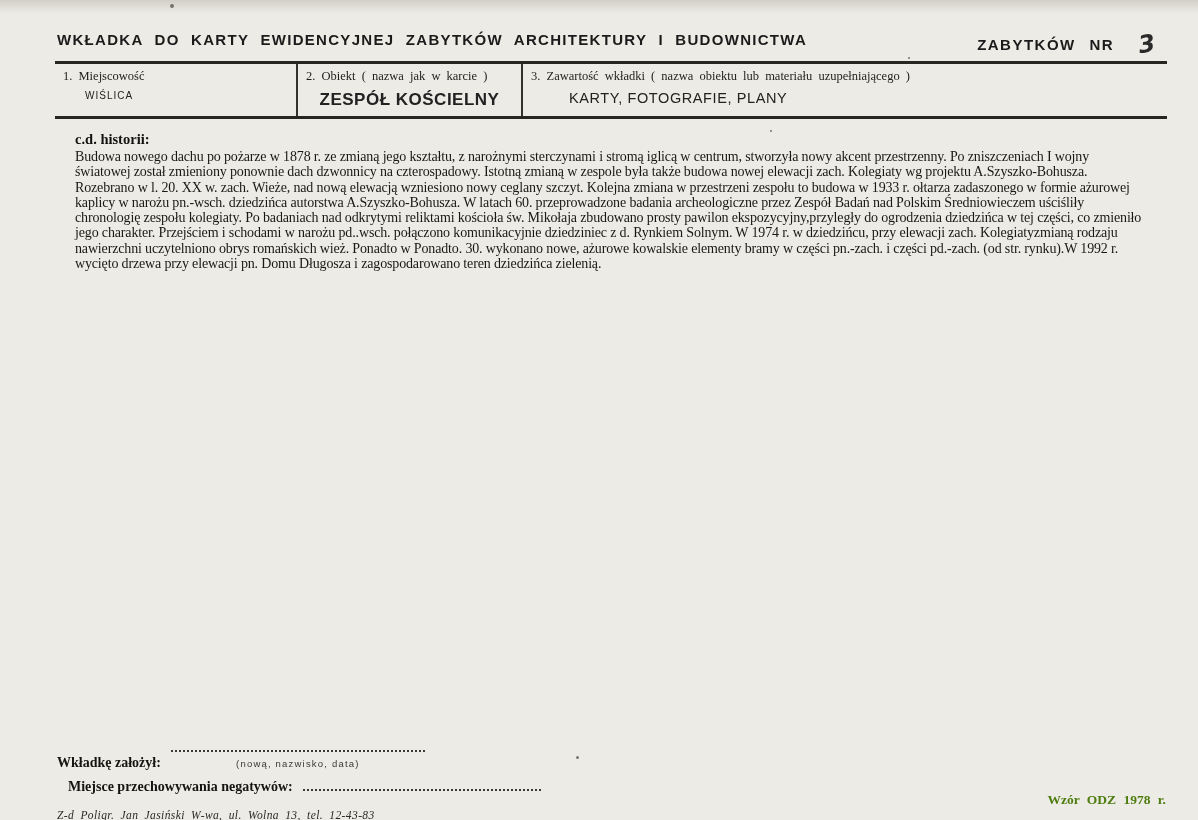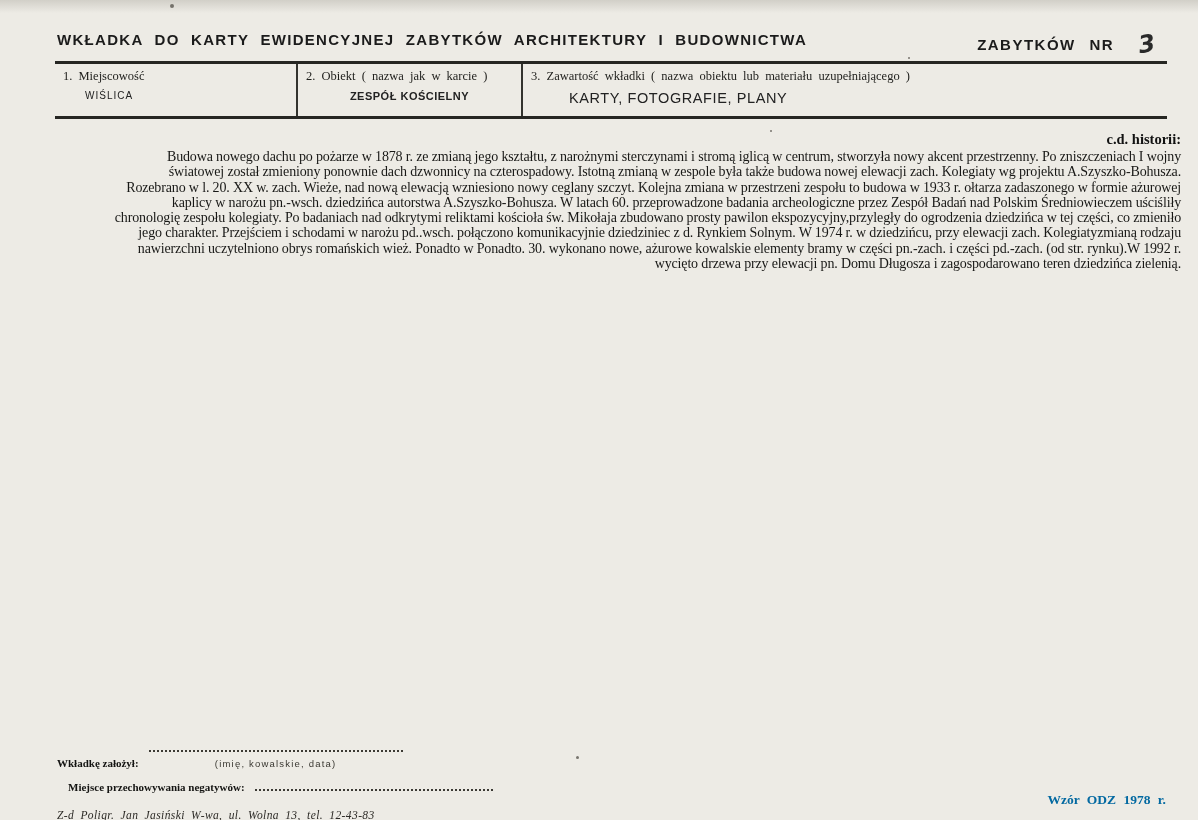--- a/index.html
+++ b/index.html
@@ -59,35 +59,35 @@
   .cell-3 { flex: 1; }
   .field-label {
     font-family: "Liberation Serif", serif;
     font-size: 12.5px; word-spacing: 3px; color: #1d1d1a; white-space: nowrap;
   }
   .field-value {
     font-family: "Liberation Sans", sans-serif;
     font-size: 10px; color: #222; margin-top: 6px; white-space: nowrap;
   }
   .cell-1 .field-value { margin-left: 22px; letter-spacing: 1px; }
-  .cell-2 .field-value { text-align: center; font-weight: bold; letter-spacing: .5px; font-size: 11px; }
+  .cell-2 .field-value { text-align: center; font-weight: bold; letter-spacing: .5px; font-size: 17px; }
   .cell-3 .field-value { margin-left: 38px; letter-spacing: .6px; font-size: 14.5px; }
 
   
-  .history { position: absolute; left: 69px; top: 131px; width: 1112px; text-align: right; }
+  .history { position: absolute; left: 75px; top: 131px; width: 1112px; }
   .history-heading {
     font-weight: bold; font-size: 14.5px; margin-bottom: 1px; color: #121212;
   }
   .history-line {
     font-size: 14px; line-height: 15.3px; letter-spacing: -0.15px;
     white-space: nowrap; color: #181816;
   }
 
   
-  .bold-serif { font-weight: bold; font-size: 11px; color: #141412; white-space: nowrap; }
+  .bold-serif { font-weight: bold; font-size: 14px; color: #141412; white-space: nowrap; }
   .leader {
     display: inline-block; height: 3px;
     border-bottom: 2px dotted #3c3a34; vertical-align: baseline;
   }
   .founder-row { position: absolute; left: 57px; top: 738px; }
   .founder-row .leader-wrap { display: inline-block; vertical-align: baseline; margin-left: 6px; }
   .founder-row .leader { width: 254px; }
   .leader-hint {
     display: block; text-align: center; margin-top: 2px;
     font-family: "Liberation Sans", sans-serif;
@@ -96,21 +96,21 @@
   .negatives-row { position: absolute; left: 68px; top: 777px; }
   .negatives-row .leader { width: 238px; margin-left: 6px; }
   .printer-credit {
     position: absolute; left: 57px; top: 797px;
     font-style: italic; font-size: 11.5px; letter-spacing: .4px; word-spacing: 3px;
     color: #2c2a26; white-space: nowrap; margin-top: 12px;
   }
   .form-model {
     position: absolute; right: 32px; top: 792px;
     font-weight: bold; font-size: 13.5px; word-spacing: 4px;
-    color: #0369a1; white-space: nowrap;
+    color: #4d7c0f; white-space: nowrap;
   }
 </style>
 </head>
 <body>
 
 <div class="page">
 
   <div class="scan-top-band"></div>
   <div class="speck s1"></div>
   <div class="speck s2"></div>
@@ -148,21 +148,21 @@
     <div class="history-line">chronologię zespołu kolegiaty. Po badaniach nad odkrytymi reliktami kościoła św. Mikołaja zbudowano prosty pawilon ekspozycyjny,przyległy do ogrodzenia dziedzińca w tej części, co zmieniło</div>
     <div class="history-line">jego charakter. Przejściem i schodami w narożu pd..wsch. połączono komunikacyjnie dziedziniec z d. Rynkiem Solnym. W 1974 r. w dziedzińcu, przy elewacji zach. Kolegiatyzmianą rodzaju</div>
     <div class="history-line">nawierzchni uczytelniono obrys romańskich wież. Ponadto w Ponadto. 30. wykonano nowe, ażurowe kowalskie elementy bramy w części pn.-zach. i części pd.-zach. (od str. rynku).W 1992 r.</div>
     <div class="history-line">wycięto drzewa przy elewacji pn. Domu Długosza i zagospodarowano teren dziedzińca zielenią.</div>
   </div>
 
   <div class="founder-row">
     <span class="bold-serif">Wkładkę założył:</span>
     <span class="leader-wrap">
       <span class="leader"></span>
-      <span class="leader-hint">(imię, kowalskie, data)</span>
+      <span class="leader-hint">(nową, nazwisko, data)</span>
     </span>
   </div>
 
   <div class="negatives-row">
     <span class="bold-serif">Miejsce przechowywania negatywów:</span>
     <span class="leader"></span>
   </div>
 
   <div class="printer-credit">Z-d  Poligr.  Jan  Jasiński  W-wa, ul.  Wolna 13, tel.  12-43-83</div>
 

